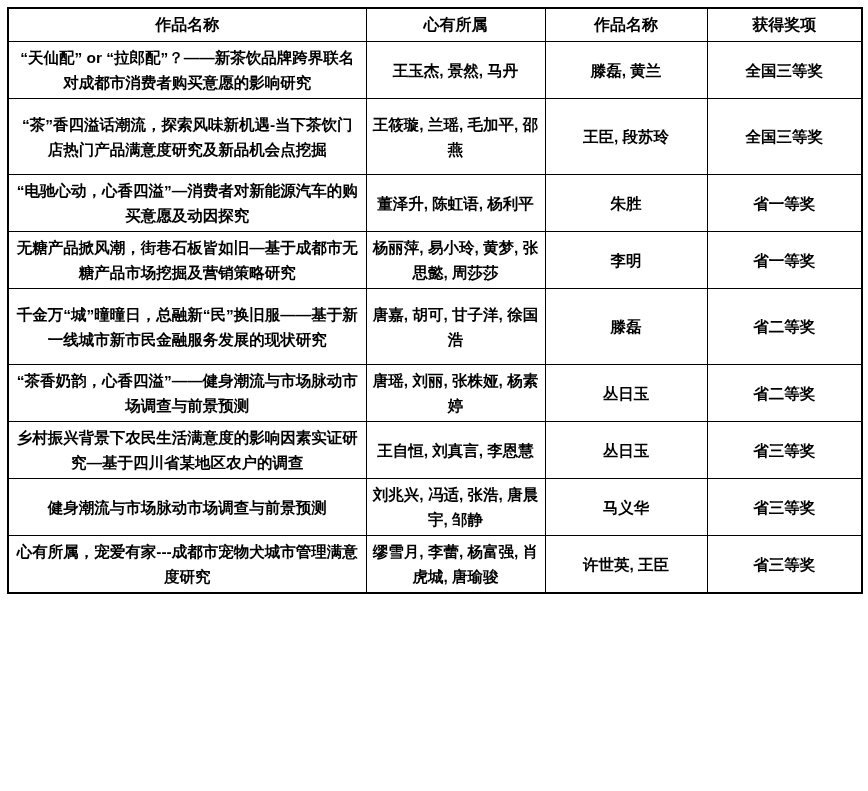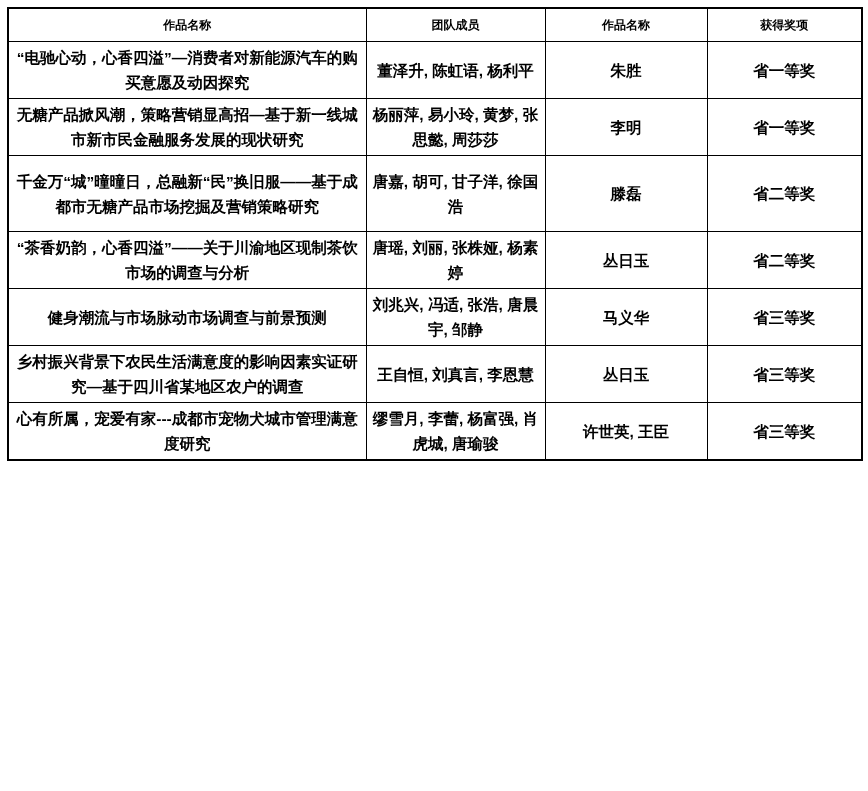--- a/index.html
+++ b/index.html
@@ -25,21 +25,21 @@
     border: 1px solid #000000;
     text-align: center;
     vertical-align: middle;
     color: #000000;
     font-weight: bold;
     padding: 3px 6px;
     box-sizing: border-box;
     word-break: break-all;
   }
   table.awards th {
-    font-size: 12px;
+    font-size: 16px;
     line-height: 26px;
     height: 30px;
     margin-left: 20px;
   }
   table.awards td {
     font-size: 15.5px;
     line-height: 25px;
   }
   col.c-title   { width: 358px; }
   col.c-members { width: 179px; }
@@ -55,60 +55,72 @@
   <table class="awards">
     <colgroup>
       <col class="c-title">
       <col class="c-members">
       <col class="c-advisor">
       <col class="c-award">
     </colgroup>
     <thead>
       <tr>
         <th>作品名称</th>
-        <th>团队成员</th>
+        <th>心有所属</th>
         <th>作品名称</th>
         <th>获得奖项</th>
       </tr>
     </thead>
     <tbody id="table-body">
+        <tr class="data-row-2line">
+          <td>“天仙配” or “拉郎配”？——新茶饮品牌跨界联名对成都市消费者购买意愿的影响研究</td>
+          <td>王玉杰, 景然, 马丹</td>
+          <td>滕磊, 黄兰</td>
+          <td>全国三等奖</td>
+        </tr>
+        <tr class="data-row-3line">
+          <td>“茶”香四溢话潮流，探索风味新机遇-当下茶饮门店热门产品满意度研究及新品机会点挖掘</td>
+          <td>王筱璇, 兰瑶, 毛加平, 邵燕</td>
+          <td>王臣, 段苏玲</td>
+          <td>全国三等奖</td>
+        </tr>
         <tr class="data-row-2line">
           <td>“电驰心动，心香四溢”—消费者对新能源汽车的购买意愿及动因探究</td>
           <td>董泽升, 陈虹语, 杨利平</td>
           <td>朱胜</td>
           <td>省一等奖</td>
         </tr>
         <tr class="data-row-2line">
-          <td>无糖产品掀风潮，策略营销显高招—基于新一线城市新市民金融服务发展的现状研究</td>
+          <td>无糖产品掀风潮，街巷石板皆如旧—基于成都市无糖产品市场挖掘及营销策略研究</td>
           <td>杨丽萍, 易小玲, 黄梦, 张思懿, 周莎莎</td>
           <td>李明</td>
           <td>省一等奖</td>
         </tr>
         <tr class="data-row-3line">
-          <td>千金万“城”曈曈日，总融新“民”换旧服——基于成都市无糖产品市场挖掘及营销策略研究</td>
+          <td>千金万“城”曈曈日，总融新“民”换旧服——基于新一线城市新市民金融服务发展的现状研究</td>
           <td>唐嘉, 胡可, 甘子洋, 徐国浩</td>
           <td>滕磊</td>
           <td>省二等奖</td>
         </tr>
         <tr class="data-row-2line">
-          <td>“茶香奶韵，心香四溢”——关于川渝地区现制茶饮市场的调查与分析</td>
+          <td>“茶香奶韵，心香四溢”——健身潮流与市场脉动市场调查与前景预测</td>
           <td>唐瑶, 刘丽, 张株娅, 杨素婷</td>
           <td>丛日玉</td>
           <td>省二等奖</td>
         </tr>
         <tr class="data-row-2line">
+          <td>乡村振兴背景下农民生活满意度的影响因素实证研究—基于四川省某地区农户的调查</td>
+          <td>王自恒, 刘真言, 李恩慧</td>
+          <td>丛日玉</td>
+          <td>省三等奖</td>
+        </tr>
+        <tr class="data-row-2line">
           <td>健身潮流与市场脉动市场调查与前景预测</td>
           <td>刘兆兴, 冯适, 张浩, 唐晨宇, 邹静</td>
           <td>马义华</td>
-          <td>省三等奖</td>
-        </tr>
-        <tr class="data-row-2line">
-          <td>乡村振兴背景下农民生活满意度的影响因素实证研究—基于四川省某地区农户的调查</td>
-          <td>王自恒, 刘真言, 李恩慧</td>
-          <td>丛日玉</td>
           <td>省三等奖</td>
         </tr>
         <tr class="data-row-2line">
           <td>心有所属，宠爱有家---成都市宠物犬城市管理满意度研究</td>
           <td>缪雪月, 李蕾, 杨富强, 肖虎城, 唐瑜骏</td>
           <td>许世英, 王臣</td>
           <td>省三等奖</td>
         </tr>
       </tbody>
   </table>

